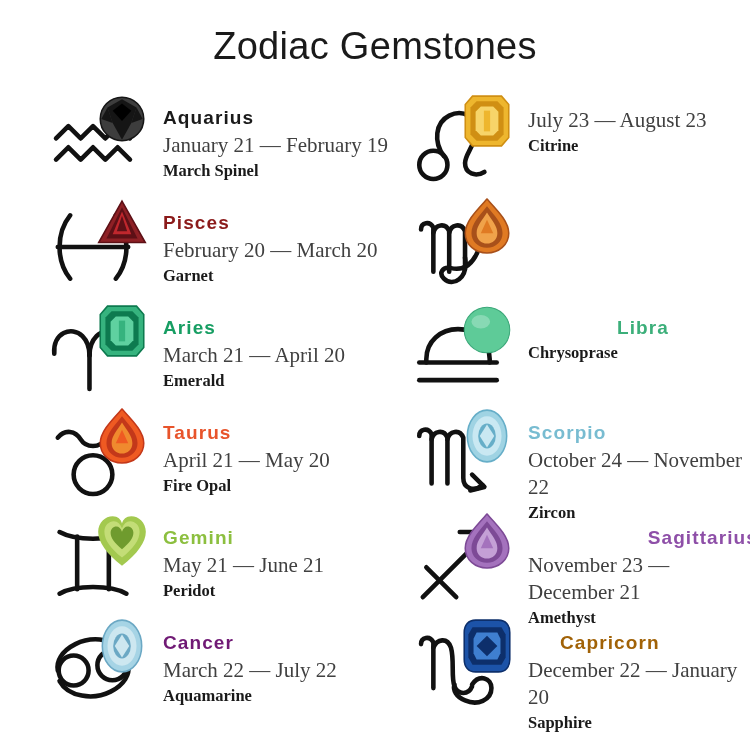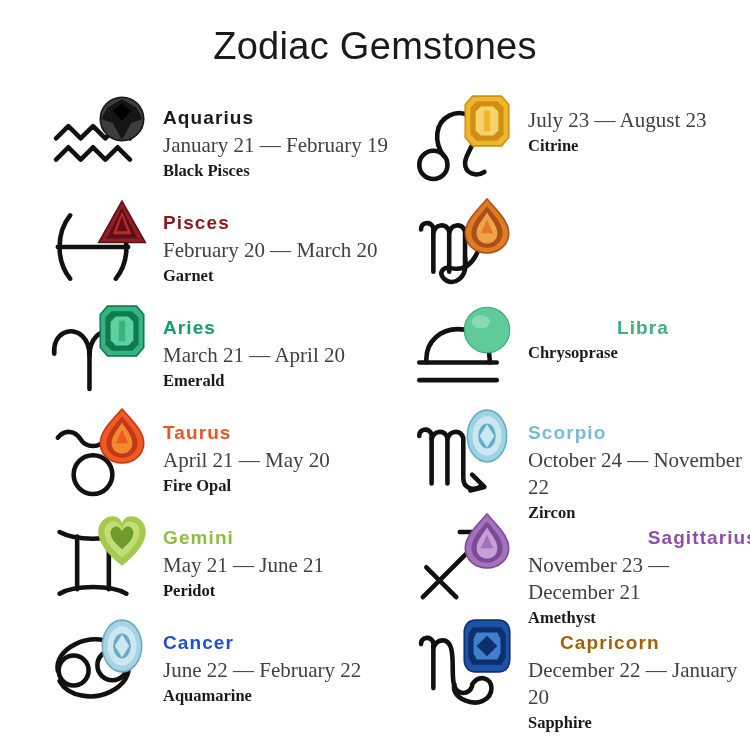--- a/index.html
+++ b/index.html
@@ -102,21 +102,21 @@
               <polygon points="50,14 78,30 68,60 32,60 22,30" fill="#151515"></polygon>
               <polygon points="50,22 68,36 50,56 32,36" fill="#000000"></polygon>
               <polygon points="22,30 32,60 10,52" fill="#151515"></polygon>
               <polygon points="78,30 90,52 68,60" fill="#151515"></polygon>
               <polygon points="32,60 68,60 50,92" fill="#151515"></polygon>
             </svg></div>
         </div>
         <div class="info">
           <div class="sign-name" style="color: rgb(26, 26, 26);">Aquarius</div>
           <div class="date-range">January 21 — February 19</div>
-          <div class="stone-name">Black Pisces</div>
+          <div class="stone-name">March Spinel</div>
         </div>
       </div>
       <div class="entry">
         <div class="emblem">
           <div class="glyph"><svg viewBox="0 0 100 100" width="90" height="88" xmlns="http://www.w3.org/2000/svg">
               <circle cx="22" cy="76" r="16" fill="none" stroke="#111111" stroke-width="5.2" stroke-linecap="round" stroke-linejoin="round"></circle>
               <path d="M34,66 C22,50 24,28 40,20 C56,12 72,22 70,40 C68,56 58,64 58,74 C58,86 70,90 80,84" fill="none" stroke="#111111" stroke-width="5.2" stroke-linecap="round" stroke-linejoin="round"></path>
             </svg></div>
           <div class="gem"><svg viewBox="0 0 100 112" width="52" height="58" xmlns="http://www.w3.org/2000/svg">
               <polygon points="22,8 78,8 92,24 92,88 78,104 22,104 8,88 8,24" fill="#eeb62e"></polygon>
@@ -303,22 +303,22 @@
             </svg></div>
           <div class="gem"><svg viewBox="0 0 100 112" width="52" height="58" xmlns="http://www.w3.org/2000/svg">
               <ellipse cx="50" cy="56" rx="38" ry="50" fill="#a6d4e5"></ellipse>
               <ellipse cx="50" cy="56" rx="28" ry="38" fill="#cde7f0"></ellipse>
               <ellipse cx="50" cy="56" rx="17" ry="24" fill="#6ba8c4"></ellipse>
               <polygon points="50,34 64,56 50,78 36,56" fill="#cde7f0"></polygon>
               <ellipse cx="50" cy="56" rx="38" ry="50" fill="none" stroke="#6ba8c4" stroke-width="3"></ellipse>
             </svg></div>
         </div>
         <div class="info">
-          <div class="sign-name" style="color: #1d4ed8;">Cancer</div>
-          <div class="date-range">June 22 — February 22</div>
+          <div class="sign-name" style="color: #701a75;">Cancer</div>
+          <div class="date-range">March 22 — July 22</div>
           <div class="stone-name">Aquamarine</div>
         </div>
       </div>
       <div class="entry">
         <div class="emblem">
           <div class="glyph"><svg viewBox="0 0 100 100" width="90" height="88" xmlns="http://www.w3.org/2000/svg">
               <path d="M8,24 C8,16 18,14 22,22 L22,74" fill="none" stroke="#111111" stroke-width="5.2" stroke-linecap="round" stroke-linejoin="round"></path>
               <path d="M22,28 C26,18 38,16 42,28 C46,42 42,62 46,72 C50,82 62,82 66,72" fill="none" stroke="#111111" stroke-width="5.2" stroke-linecap="round" stroke-linejoin="round"></path>
               <path d="M66,70 C74,58 88,62 88,74 C88,88 72,94 58,88 C48,84 44,76 46,70" fill="none" stroke="#111111" stroke-width="5.2" stroke-linecap="round" stroke-linejoin="round"></path>
             </svg></div>

